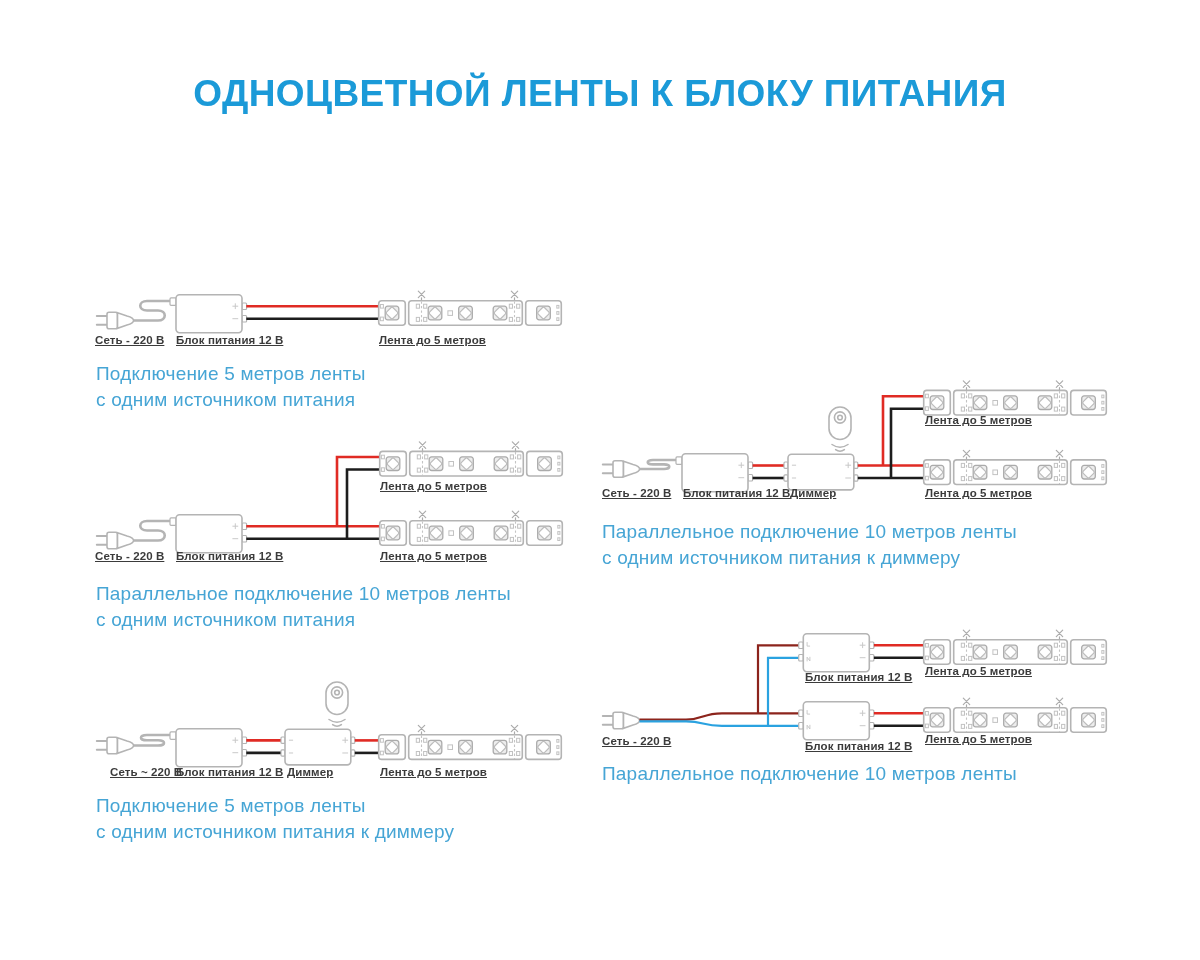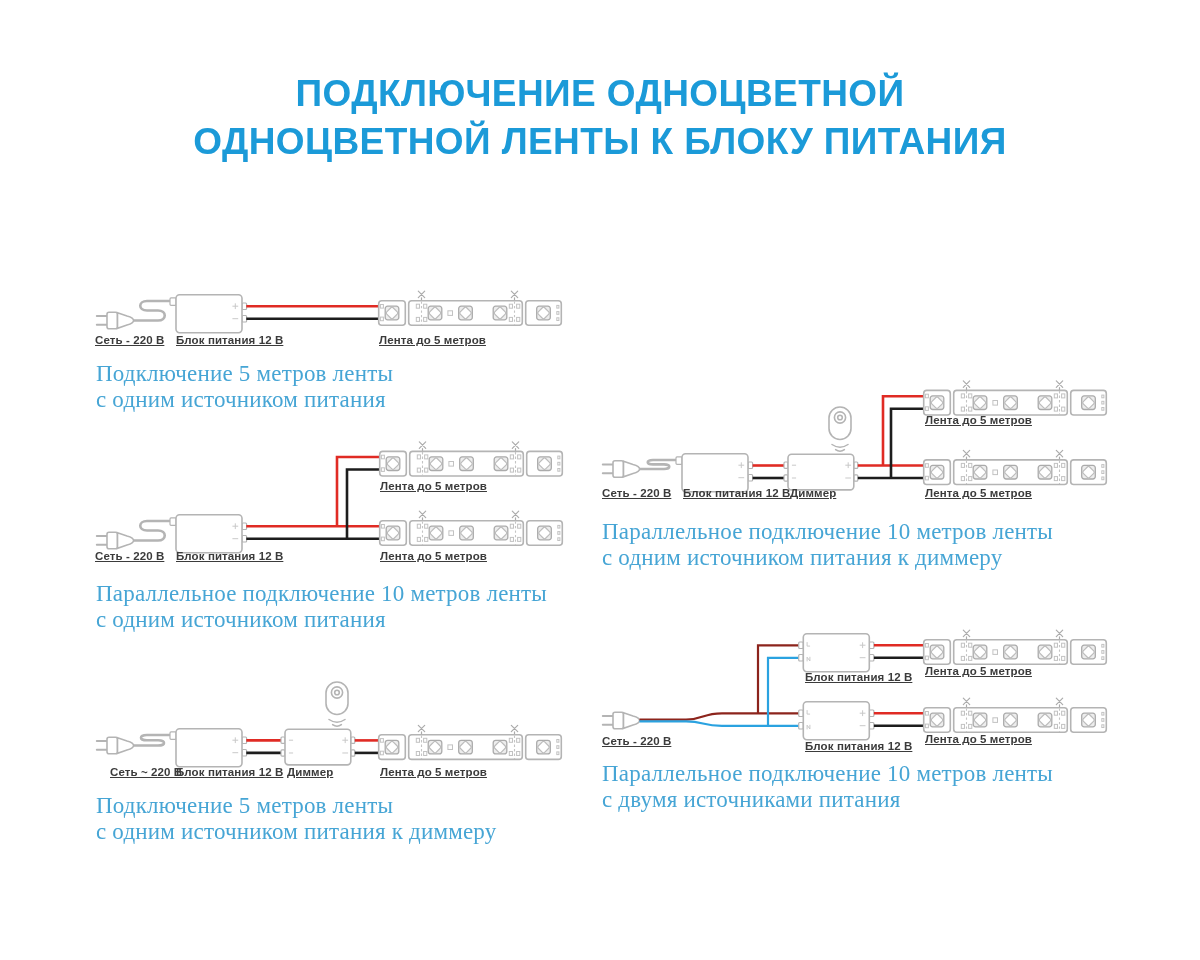--- a/index.html
+++ b/index.html
@@ -6,22 +6,22 @@
     --title:#1b9ad8; --caption:#46a5d5; --outline:#b4b4b4; --label-text:#3b3b3b;
     --wire-red:#e02b24; --wire-black:#1d1d1d; --wire-live-dark-red:#8c241c; --wire-neutral-blue:#2aa2e0;
   }
   html,body{margin:0;padding:0;background:#fff;}
   .canvas{position:relative;width:1200px;height:960px;background:#fff;overflow:hidden;
           font-family:"Liberation Sans",sans-serif;}
   .title{position:absolute;left:0;right:0;top:70px;text-align:center;color:var(--title);
          font-size:37px;font-weight:bold;line-height:48px;letter-spacing:0.4px;}
   .lbl{position:absolute;font-size:11.5px;font-weight:600;color:var(--label-text);
        letter-spacing:0.1px;white-space:nowrap;text-decoration:underline;}
-  .cap{position:absolute;font-size:23px;line-height:26px;color:var(--caption);
-       letter-spacing:0.2px;white-space:nowrap;font-family:Liberation Serif, serif;}
+  .cap{position:absolute;font-size:19px;line-height:26px;color:var(--caption);
+       letter-spacing:0.2px;white-space:nowrap;}
   svg.gfx{position:absolute;left:0;top:0;}
   
   .box{fill:#fff;stroke:var(--outline);stroke-width:1.6}
   .stub{fill:#fff;stroke:var(--outline);stroke-width:1.2}
   .cable{fill:none;stroke:var(--outline);stroke-width:2.6;stroke-linecap:round}
   .prong{fill:none;stroke:var(--outline);stroke-width:2;stroke-linecap:round}
   .w-red{fill:none;stroke:var(--wire-red);stroke-width:2.6}
   .w-blk{fill:none;stroke:var(--wire-black);stroke-width:2.6}
   .w-live{fill:none;stroke:var(--wire-live-dark-red);stroke-width:2.2}
   .w-neu{fill:none;stroke:var(--wire-neutral-blue);stroke-width:2.2}
@@ -185,21 +185,20 @@
       <path class="w-red" d="M873.9,645.3 H923.9"></path>
       <path class="w-blk" d="M873.9,657.8 H923.9"></path>
       <path class="w-red" d="M873.9,713.3 H923.9"></path>
       <path class="w-blk" d="M873.9,725.8 H923.9"></path>
       <use href="#sym-strip" x="923" y="630"></use>
       <use href="#sym-strip" x="923" y="698"></use>
     </g>
   </svg>
 
   <div class="title">
-    <div>ПОДКЛЮЧЕНИЕ ОДНОЦВЕТНОЙ</div>
     <div>ОДНОЦВЕТНОЙ ЛЕНТЫ К БЛОКУ ПИТАНИЯ</div>
   </div>
 
   <div class="lbl" style="left:95px;top:334px">Сеть - 220 В</div>
   <div class="lbl" style="left:176px;top:334px">Блок питания 12 В</div>
   <div class="lbl" style="left:379px;top:334px">Лента до 5 метров</div>
   <div class="cap" style="left:96px;top:361px">
     <div>Подключение 5 метров ленты</div>
     <div>с одним источником питания</div>
   </div>
@@ -232,16 +231,15 @@
     <div>с одним источником питания к диммеру</div>
   </div>
 
   <div class="lbl" style="left:805px;top:671px">Блок питания 12 В</div>
   <div class="lbl" style="left:925px;top:665px">Лента до 5 метров</div>
   <div class="lbl" style="left:602px;top:735px">Сеть - 220 В</div>
   <div class="lbl" style="left:805px;top:740px">Блок питания 12 В</div>
   <div class="lbl" style="left:925px;top:733px">Лента до 5 метров</div>
   <div class="cap" style="left:602px;top:761px">
     <div>Параллельное подключение 10 метров ленты</div>
-    <div>с двумя источниками питания</div>
   </div>
 
 </div>
 
 </body></html>

